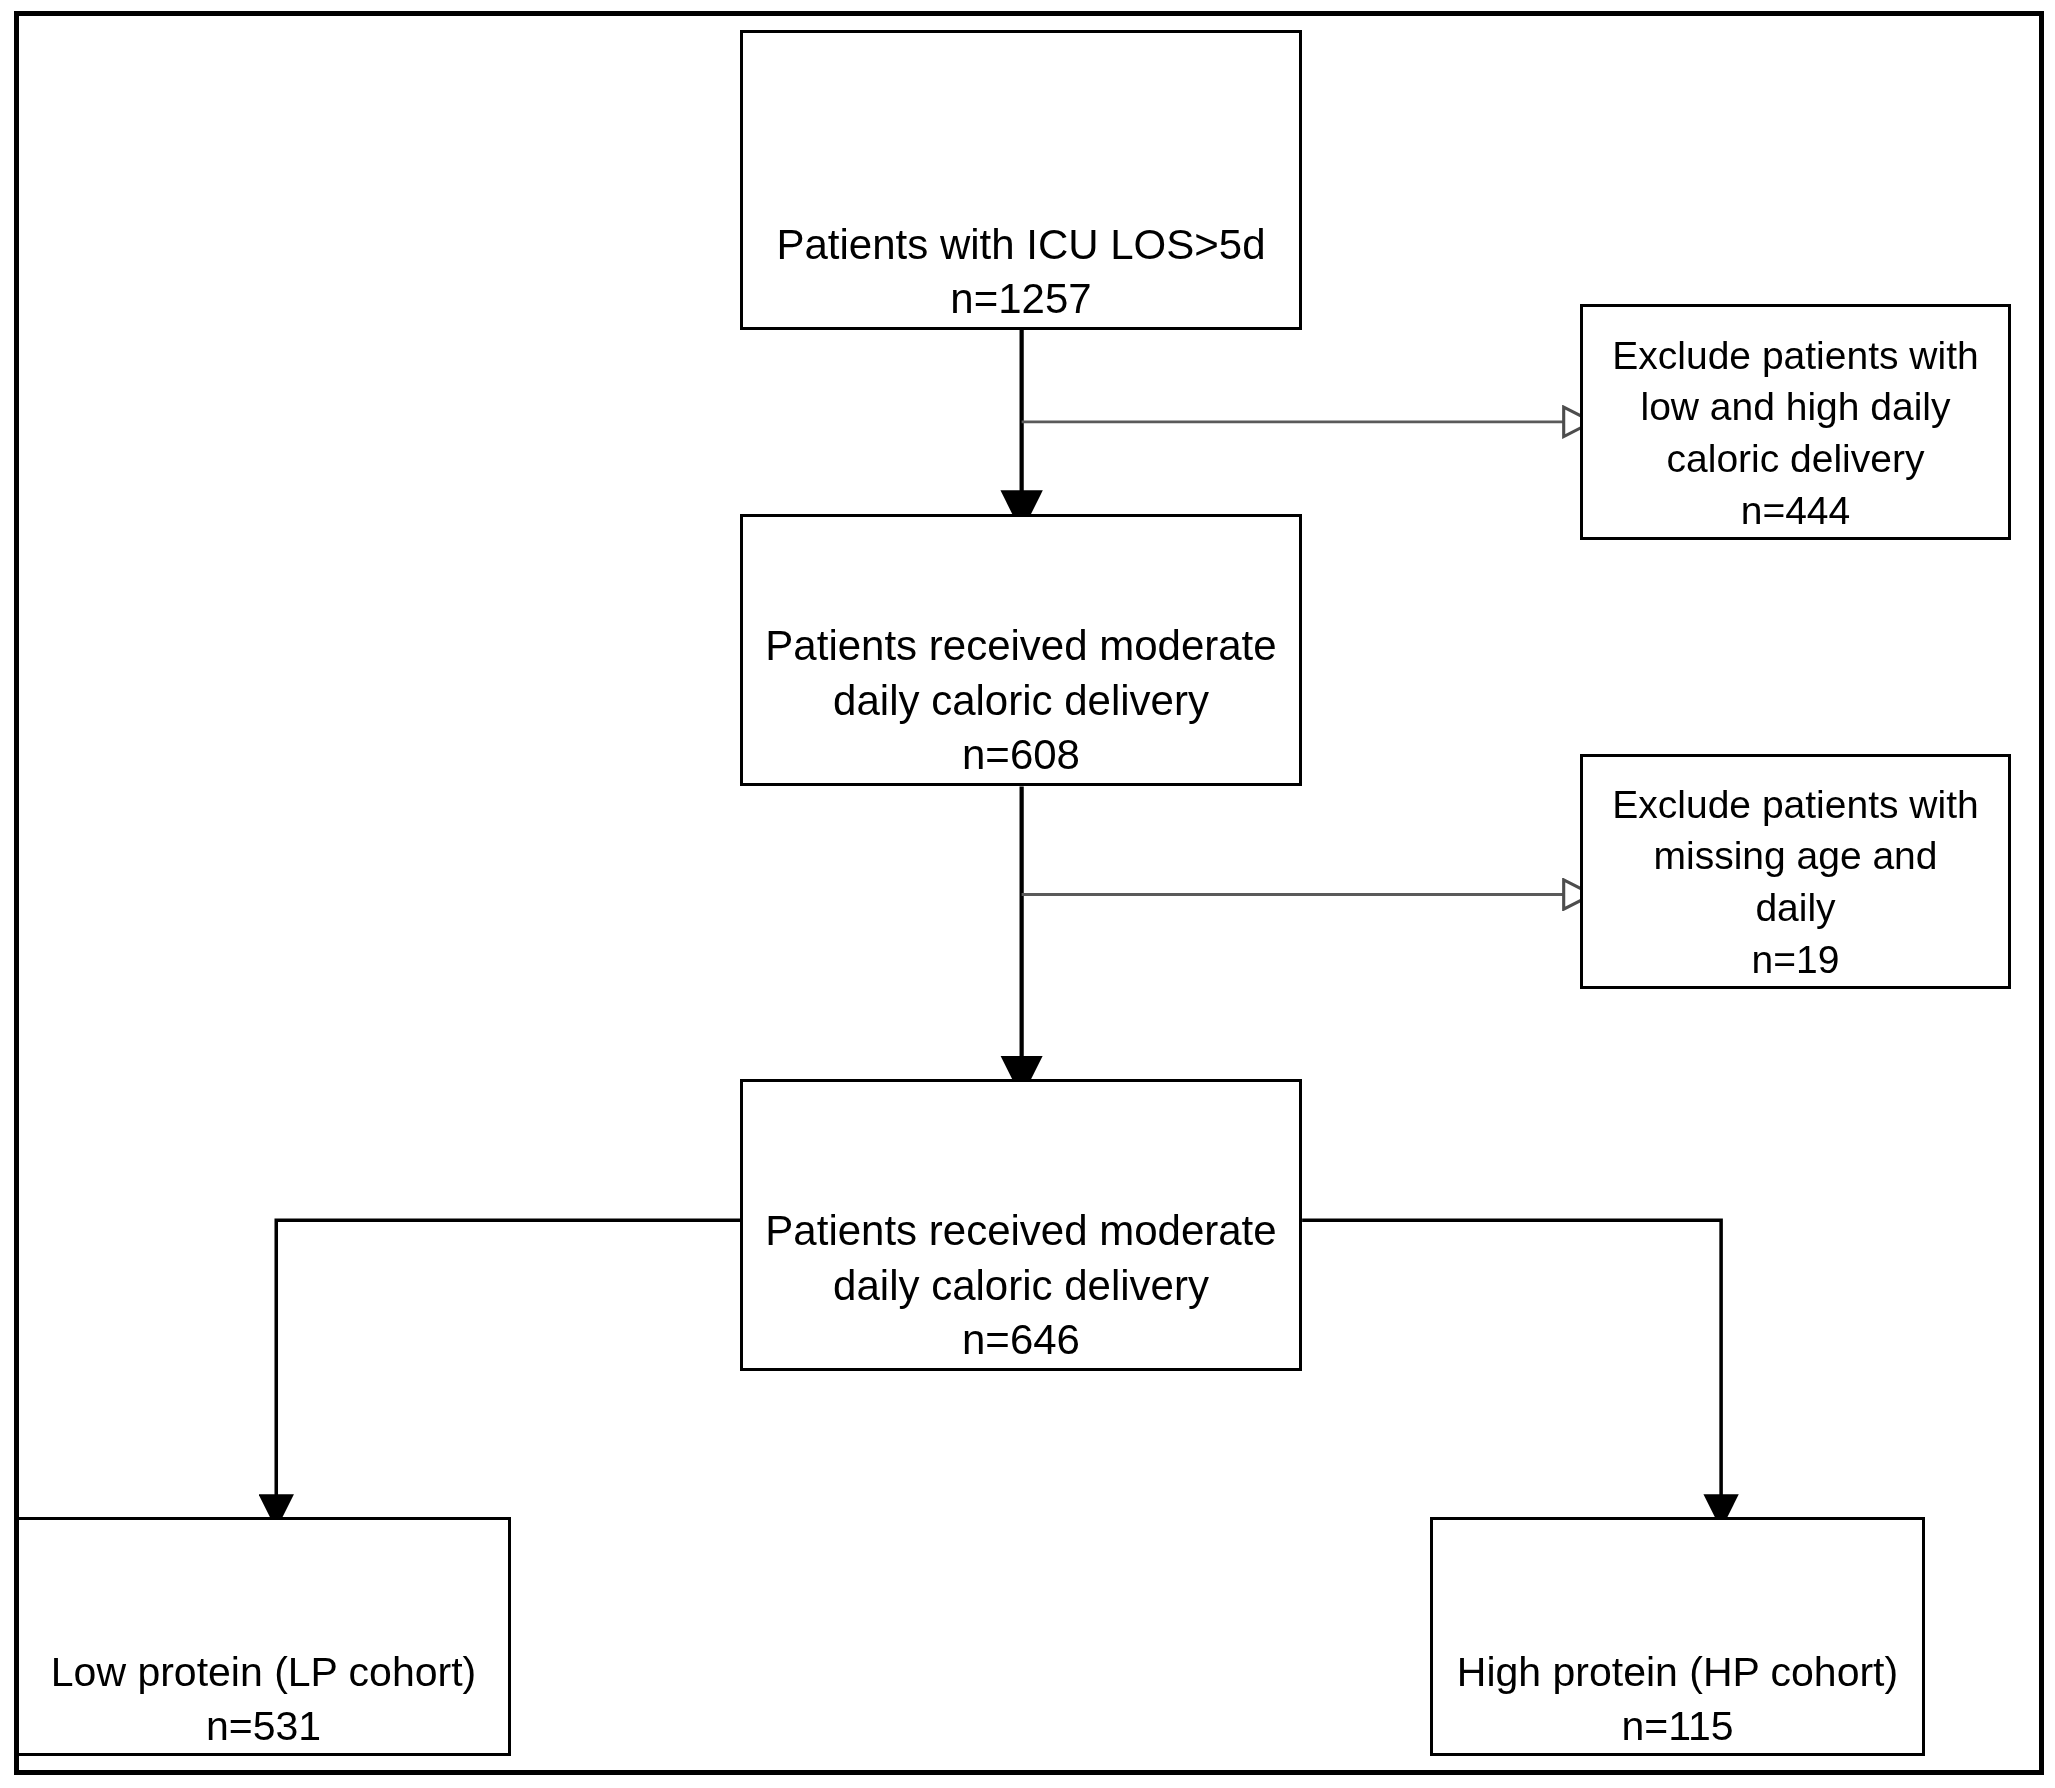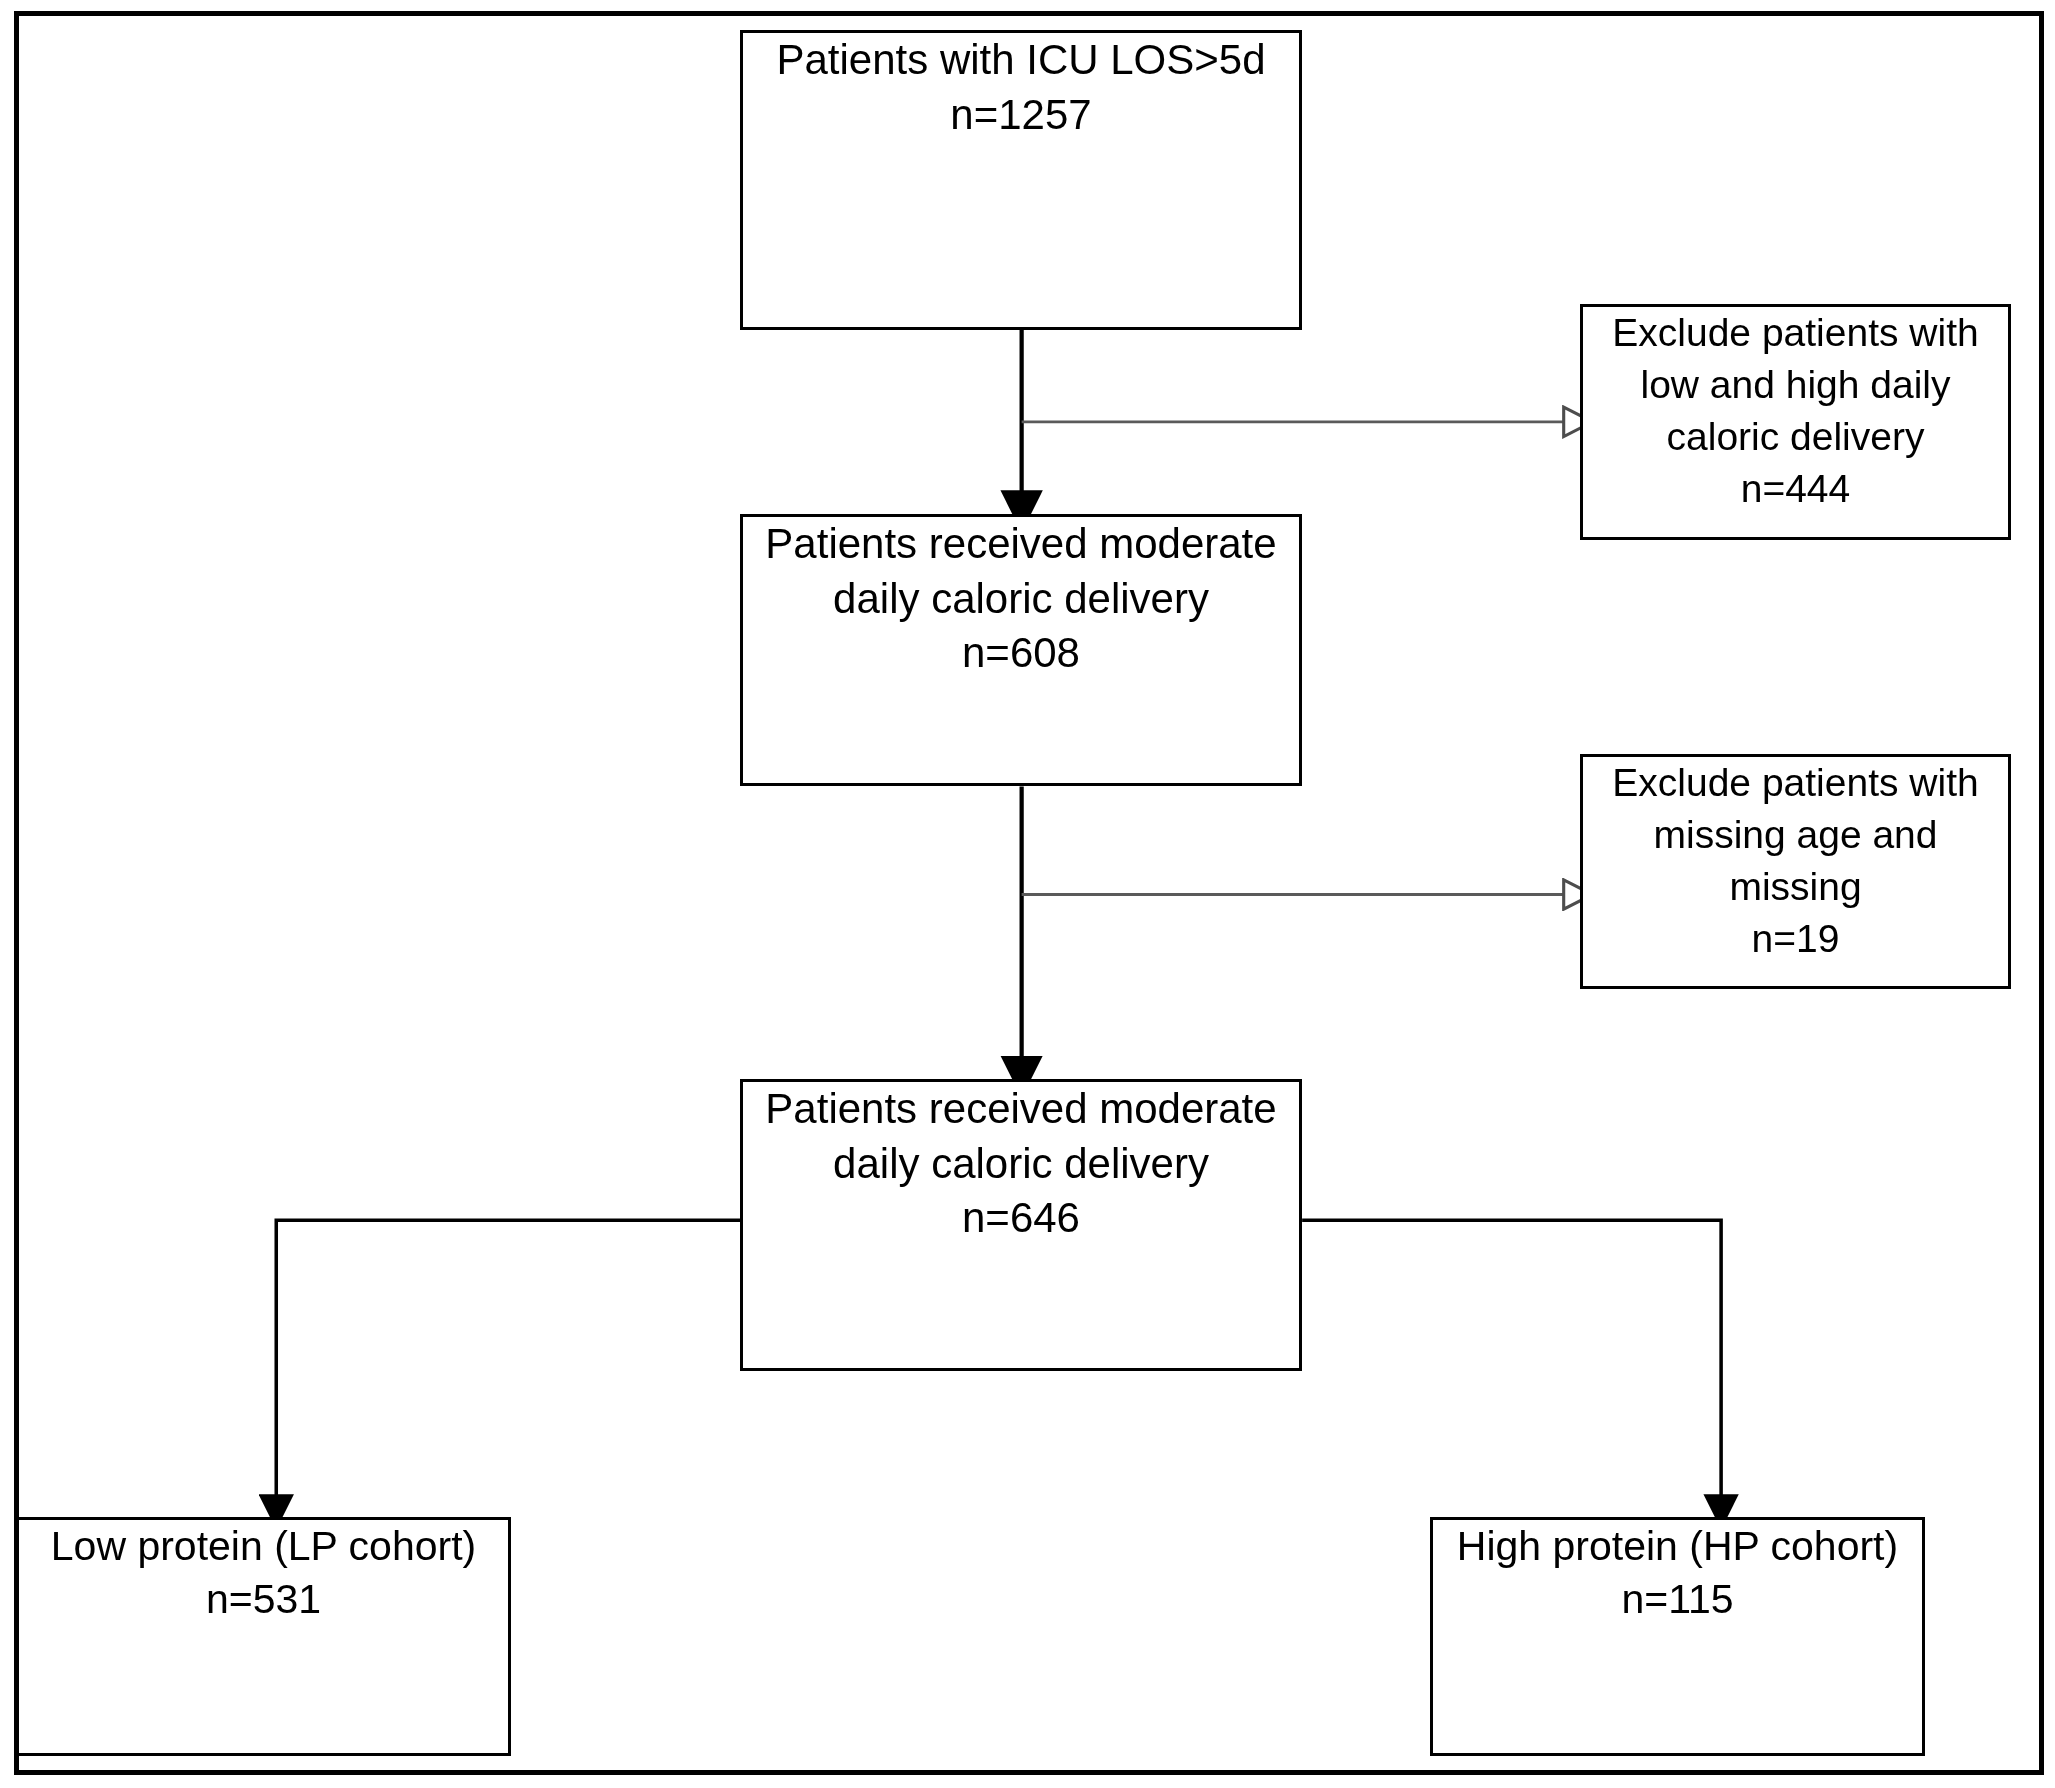--- a/index.html
+++ b/index.html
@@ -38,21 +38,21 @@
   }
   
   .node {
     position: absolute;
     box-sizing: border-box;
     background: #ffffff;
     border: 3.5px solid #000000;
     display: flex;
     flex-direction: column;
     align-items: center;
-    justify-content: flex-start;
+    justify-content: flex-end;
     text-align: center;
     color: #000000;
   }
   .node .line {
     display: block;
     white-space: nowrap;
   }
   
   .node.primary {
     font-size: 42px;
@@ -121,21 +121,21 @@
 
   <div class="node primary" id="node-moderate1">
     <span class="line">Patients received moderate</span>
     <span class="line">daily caloric delivery</span>
     <span class="line">n=608</span>
   </div>
 
   <div class="node exclusion" id="node-exclude2">
     <span class="line">Exclude patients with</span>
     <span class="line">missing age and</span>
-    <span class="line">missing</span>
+    <span class="line">daily</span>
     <span class="line">n=19</span>
   </div>
 
   <div class="node primary" id="node-moderate2">
     <span class="line">Patients received moderate</span>
     <span class="line">daily caloric delivery</span>
     <span class="line">n=646</span>
   </div>
 
   <div class="node cohort" id="node-lp">

